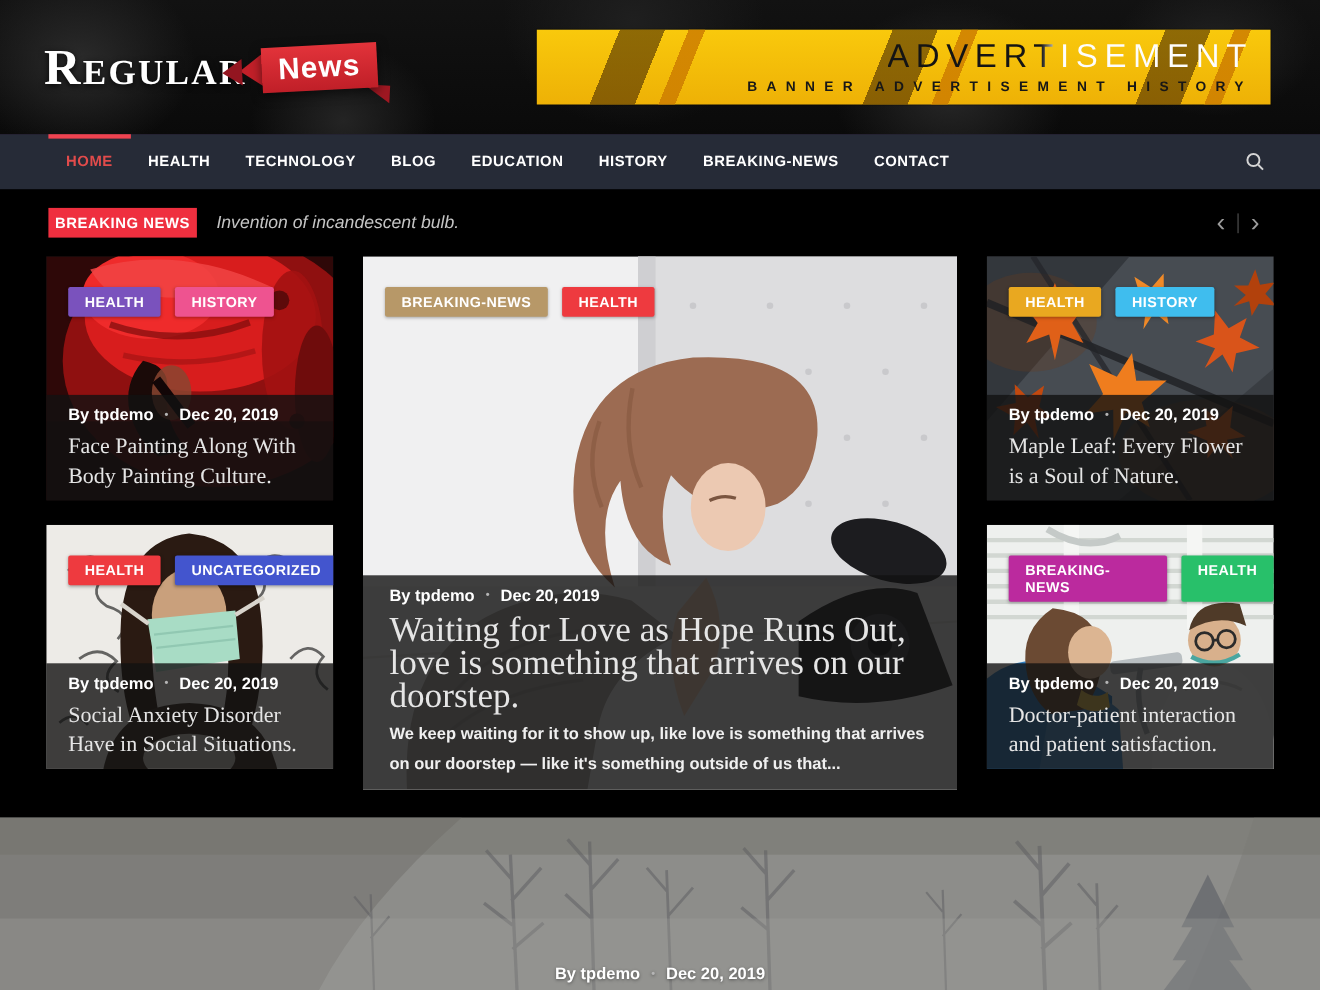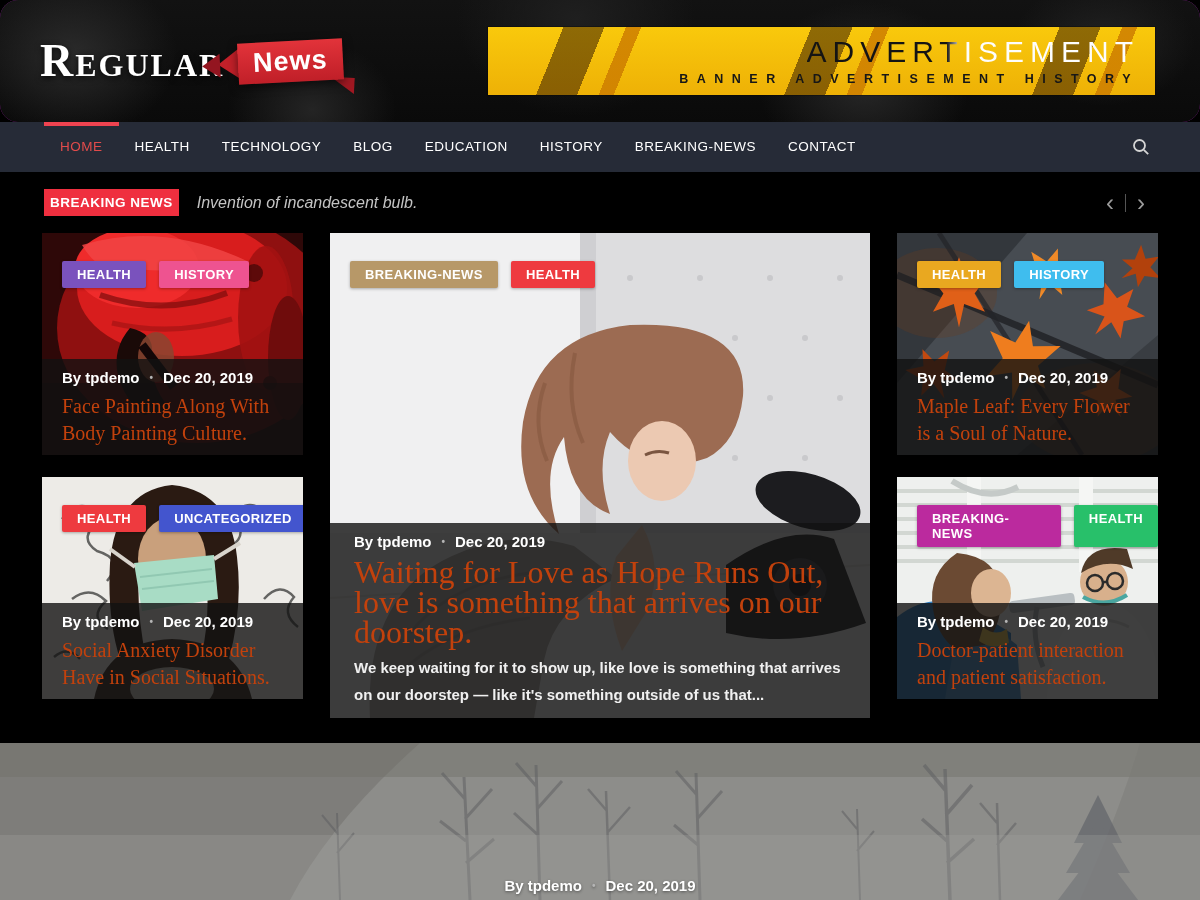--- a/index.html
+++ b/index.html
@@ -5,21 +5,21 @@
   * { box-sizing: border-box; }
   html,body { margin:0; padding:0; }
   body {
     width:1200px; height:900px; overflow:hidden;
     background:#000;
     font-family:"Liberation Sans", sans-serif;
   }
 
   
   .site-header {
-    position:relative; height:122px; background:#a21caf; overflow:hidden;border-radius:18px;
+    position:relative; height:122px; background:#a21caf; overflow:hidden;
   }
   .site-header .crowd-bg {
     position:absolute; inset:0;
     background:
       radial-gradient(ellipse 150px 120px at 6% 45%, #2b2b2b, transparent 70%),
       radial-gradient(ellipse 120px 100px at 26% 90%, #242424, transparent 70%),
       radial-gradient(ellipse 170px 140px at 48% 15%, #1f1f1f, transparent 70%),
       radial-gradient(ellipse 150px 120px at 72% 70%, #272727, transparent 70%),
       radial-gradient(ellipse 130px 90px at 92% 35%, #222, transparent 70%),
       linear-gradient(180deg, #121212, #0a0a0a);
@@ -61,21 +61,21 @@
     -webkit-background-clip:text; background-clip:text; color:transparent;
   }
   .ad-line2 { font-size:12.5px; font-weight:bold; letter-spacing:8.5px; color:#171717; margin-top:5px; }
 
   
   .main-nav { height:50px; background:#262b37; display:flex; align-items:center;
               padding:0 44px; position:relative; }
   .main-nav ul { list-style:none; margin:0; padding:0; display:flex; }
   .main-nav li { position:relative; }
   .nav-link { display:block; padding:0 16px; line-height:50px; color:#fff;
-              font-size:13.5px; font-weight:400; letter-spacing:.5px; cursor:pointer; }
+              font-size:13.5px; font-weight:700; letter-spacing:.5px; cursor:pointer; }
   li.active .nav-link { color:#e14b4b; }
   li.active::before { content:''; position:absolute; top:0; left:0; right:0;
                       height:4px; background:#ef4350; }
   .nav-search { margin-left:auto; background:none; border:none; cursor:pointer;
                 padding:6px; display:flex; }
 
   
   .ticker-bar { height:61px; background:#000; display:flex; align-items:center; padding:0 44px; }
   .ticker-badge { background:#ef2f3f; color:#fff; font-weight:bold; font-size:13.5px;
                   letter-spacing:.5px; padding:6px 6px; }
@@ -96,21 +96,21 @@
   .badges { position:absolute; top:28px; left:20px; display:flex; gap:13px; }
   .badge { color:#fff; font-size:13px; font-weight:bold; letter-spacing:.4px;
            padding:6px 15px; border-radius:2px; cursor:pointer;
            box-shadow:0 1px 3px rgba(0,0,0,.3); }
   .overlay { position:absolute; left:0; right:0; bottom:0;
              background:rgba(17,17,17,.8); padding:10px 20px 8px; }
   .card-large .overlay { padding:10px 24px 10px; }
   .meta { display:flex; align-items:center; gap:10px; color:#fff;
           font-size:15px; font-weight:bold; }
   .meta .sep { color:#b5b5b5; font-size:10px; }
-  .post-title { font-family:"Liberation Serif", serif; font-weight:500; color:#c2410c;
+  .post-title { font-family:"Liberation Serif", serif; font-weight:500; color:#e5e5e5;
                 font-size:20px; line-height:27px; margin:7px 0 0; cursor:pointer; }
   .card-large .post-title { font-size:32px; line-height:30px; }
   .excerpt { color:#f0f0f0; font-size:15px; font-weight:600; line-height:27px; margin:7px 0 0; }
 
   
   .fog-section { position:relative; height:157px; margin-top:25px; overflow:hidden; }
   .fog-section svg { position:absolute; inset:0; display:block; }
   .fog-meta { position:absolute; left:0; right:0; bottom:6px; justify-content:center;
               text-shadow:0 1px 3px rgba(0,0,0,.45); }
 </style>

